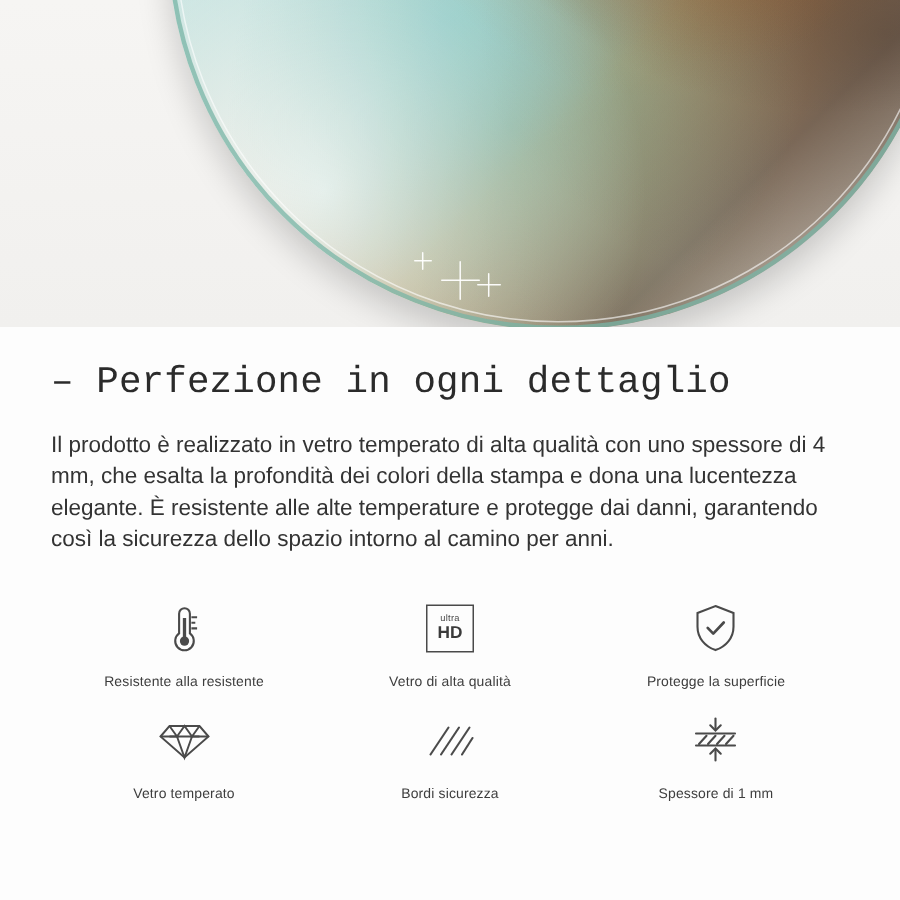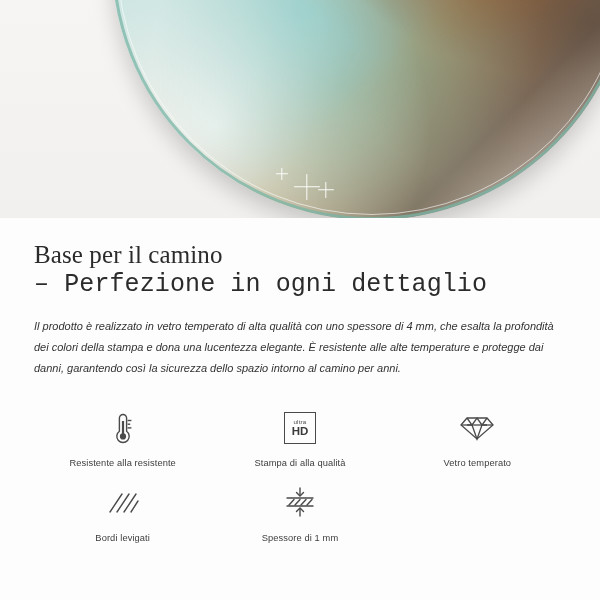--- a/index.html
+++ b/index.html
@@ -115,27 +115,26 @@
     color: #2b2b2b;
     font-weight: 400;
     margin: 22px 0 0 0;
     letter-spacing: 0.1px;
   }
   .headline .line2 {
     display: block;
     font-family: Liberation Mono, monospace;
   }
   .body-copy {
-    font-size: 11px;
+    font-size: 15px;
     line-height: 21px;
     color: #333333;
     margin-top: 16px;
     max-width: 536px;
     text-align: left;
-    font-style: italic;
   }
 
   
   .features {
     margin-top: 26px;
     display: grid;
     grid-template-columns: repeat(3, 1fr);
     row-gap: 12px;
   }
   .feature {
@@ -192,21 +191,20 @@
     <div class="glass-edge"></div>
     <div class="glass-edge-inner"></div>
     <div class="sparkle s1"></div>
     <div class="sparkle s2"></div>
     <div class="sparkle s3"></div>
   </div>
 
   <div class="content">
 
     <h1 class="headline">
-      <span>Base per il camino</span>
       <span class="line2">– Perfezione in ogni dettaglio</span>
     </h1>
 
     <p class="body-copy">Il prodotto è realizzato in vetro temperato di alta qualità con uno spessore di 4 mm, che esalta la profondità dei colori della stampa e dona una lucentezza elegante. È resistente alle alte temperature e protegge dai danni, garantendo così la sicurezza dello spazio intorno al camino per anni.</p>
 
     <div class="features">
 
       <div class="feature">
         <div class="feature-icon">
           <svg width="34" height="36" viewBox="0 0 34 36" fill="none" stroke="#4a4a4a" stroke-width="1.4">
@@ -221,23 +219,32 @@
         <div class="feature-label">Resistente alla resistente</div>
       </div>
 
       <div class="feature">
         <div class="feature-icon">
           <div class="hd-badge">
             <span class="ultra">ultra</span>
             <span class="hd">HD</span>
           </div>
         </div>
-        <div class="feature-label">Stampa di alla qualità</div>
-      </div>
-
+        <div class="feature-label">Vetro di alta qualità</div>
+      </div>
+
+      <div class="feature">
+        <div class="feature-icon">
+          <svg width="34" height="38" viewBox="0 0 34 38" fill="none" stroke="#4a4a4a" stroke-width="1.4">
+            <path d="M17 4 L29 8.6 v9.2c0 7.6-5.1 13.2-12 15.6-6.9-2.4-12-8-12-15.6V8.6z"></path>
+            <path d="M11.8 18.6 l3.7 3.8 7-7.4" stroke-width="1.8" stroke-linecap="round" stroke-linejoin="round"></path>
+          </svg>
+        </div>
+        <div class="feature-label">Protegge la superficie</div>
+      </div>
 
       <div class="feature">
         <div class="feature-icon">
           <svg width="36" height="32" viewBox="0 0 36 32" fill="none" stroke="#4a4a4a" stroke-width="1.3">
             <path d="M8 6 h20 l6 7 -16 14 -16 -14z"></path>
             <path d="M2 13 h32"></path>
             <path d="M8 6 l5 7 -5 0"></path>
             <path d="M28 6 l-5 7 5 0"></path>
             <path d="M13 13 l5 14 5 -14"></path>
             <path d="M13 13 l5 -7 5 7"></path>
@@ -248,21 +255,21 @@
 
       <div class="feature">
         <div class="feature-icon">
           <svg width="36" height="30" viewBox="0 0 36 30" fill="none" stroke="#4a4a4a" stroke-width="1.4" stroke-linecap="round">
             <line x1="5" y1="24" x2="17" y2="6"></line>
             <line x1="12" y1="24" x2="24" y2="6"></line>
             <line x1="19" y1="24" x2="31" y2="6"></line>
             <line x1="26" y1="24" x2="33" y2="13"></line>
           </svg>
         </div>
-        <div class="feature-label">Bordi levigati</div>
+        <div class="feature-label">Bordi sicurezza</div>
       </div>
 
       <div class="feature">
         <div class="feature-icon">
           <svg width="36" height="34" viewBox="0 0 36 34" fill="none" stroke="#4a4a4a" stroke-width="1.4" stroke-linecap="round">
             <line x1="18" y1="2" x2="18" y2="9"></line>
             <path d="M14.5 6.5 L18 10 L21.5 6.5"></path>
             <line x1="5" y1="12" x2="31" y2="12"></line>
             <line x1="7" y1="19" x2="12" y2="13.5"></line>
             <line x1="13" y1="19" x2="18" y2="13.5"></line>

